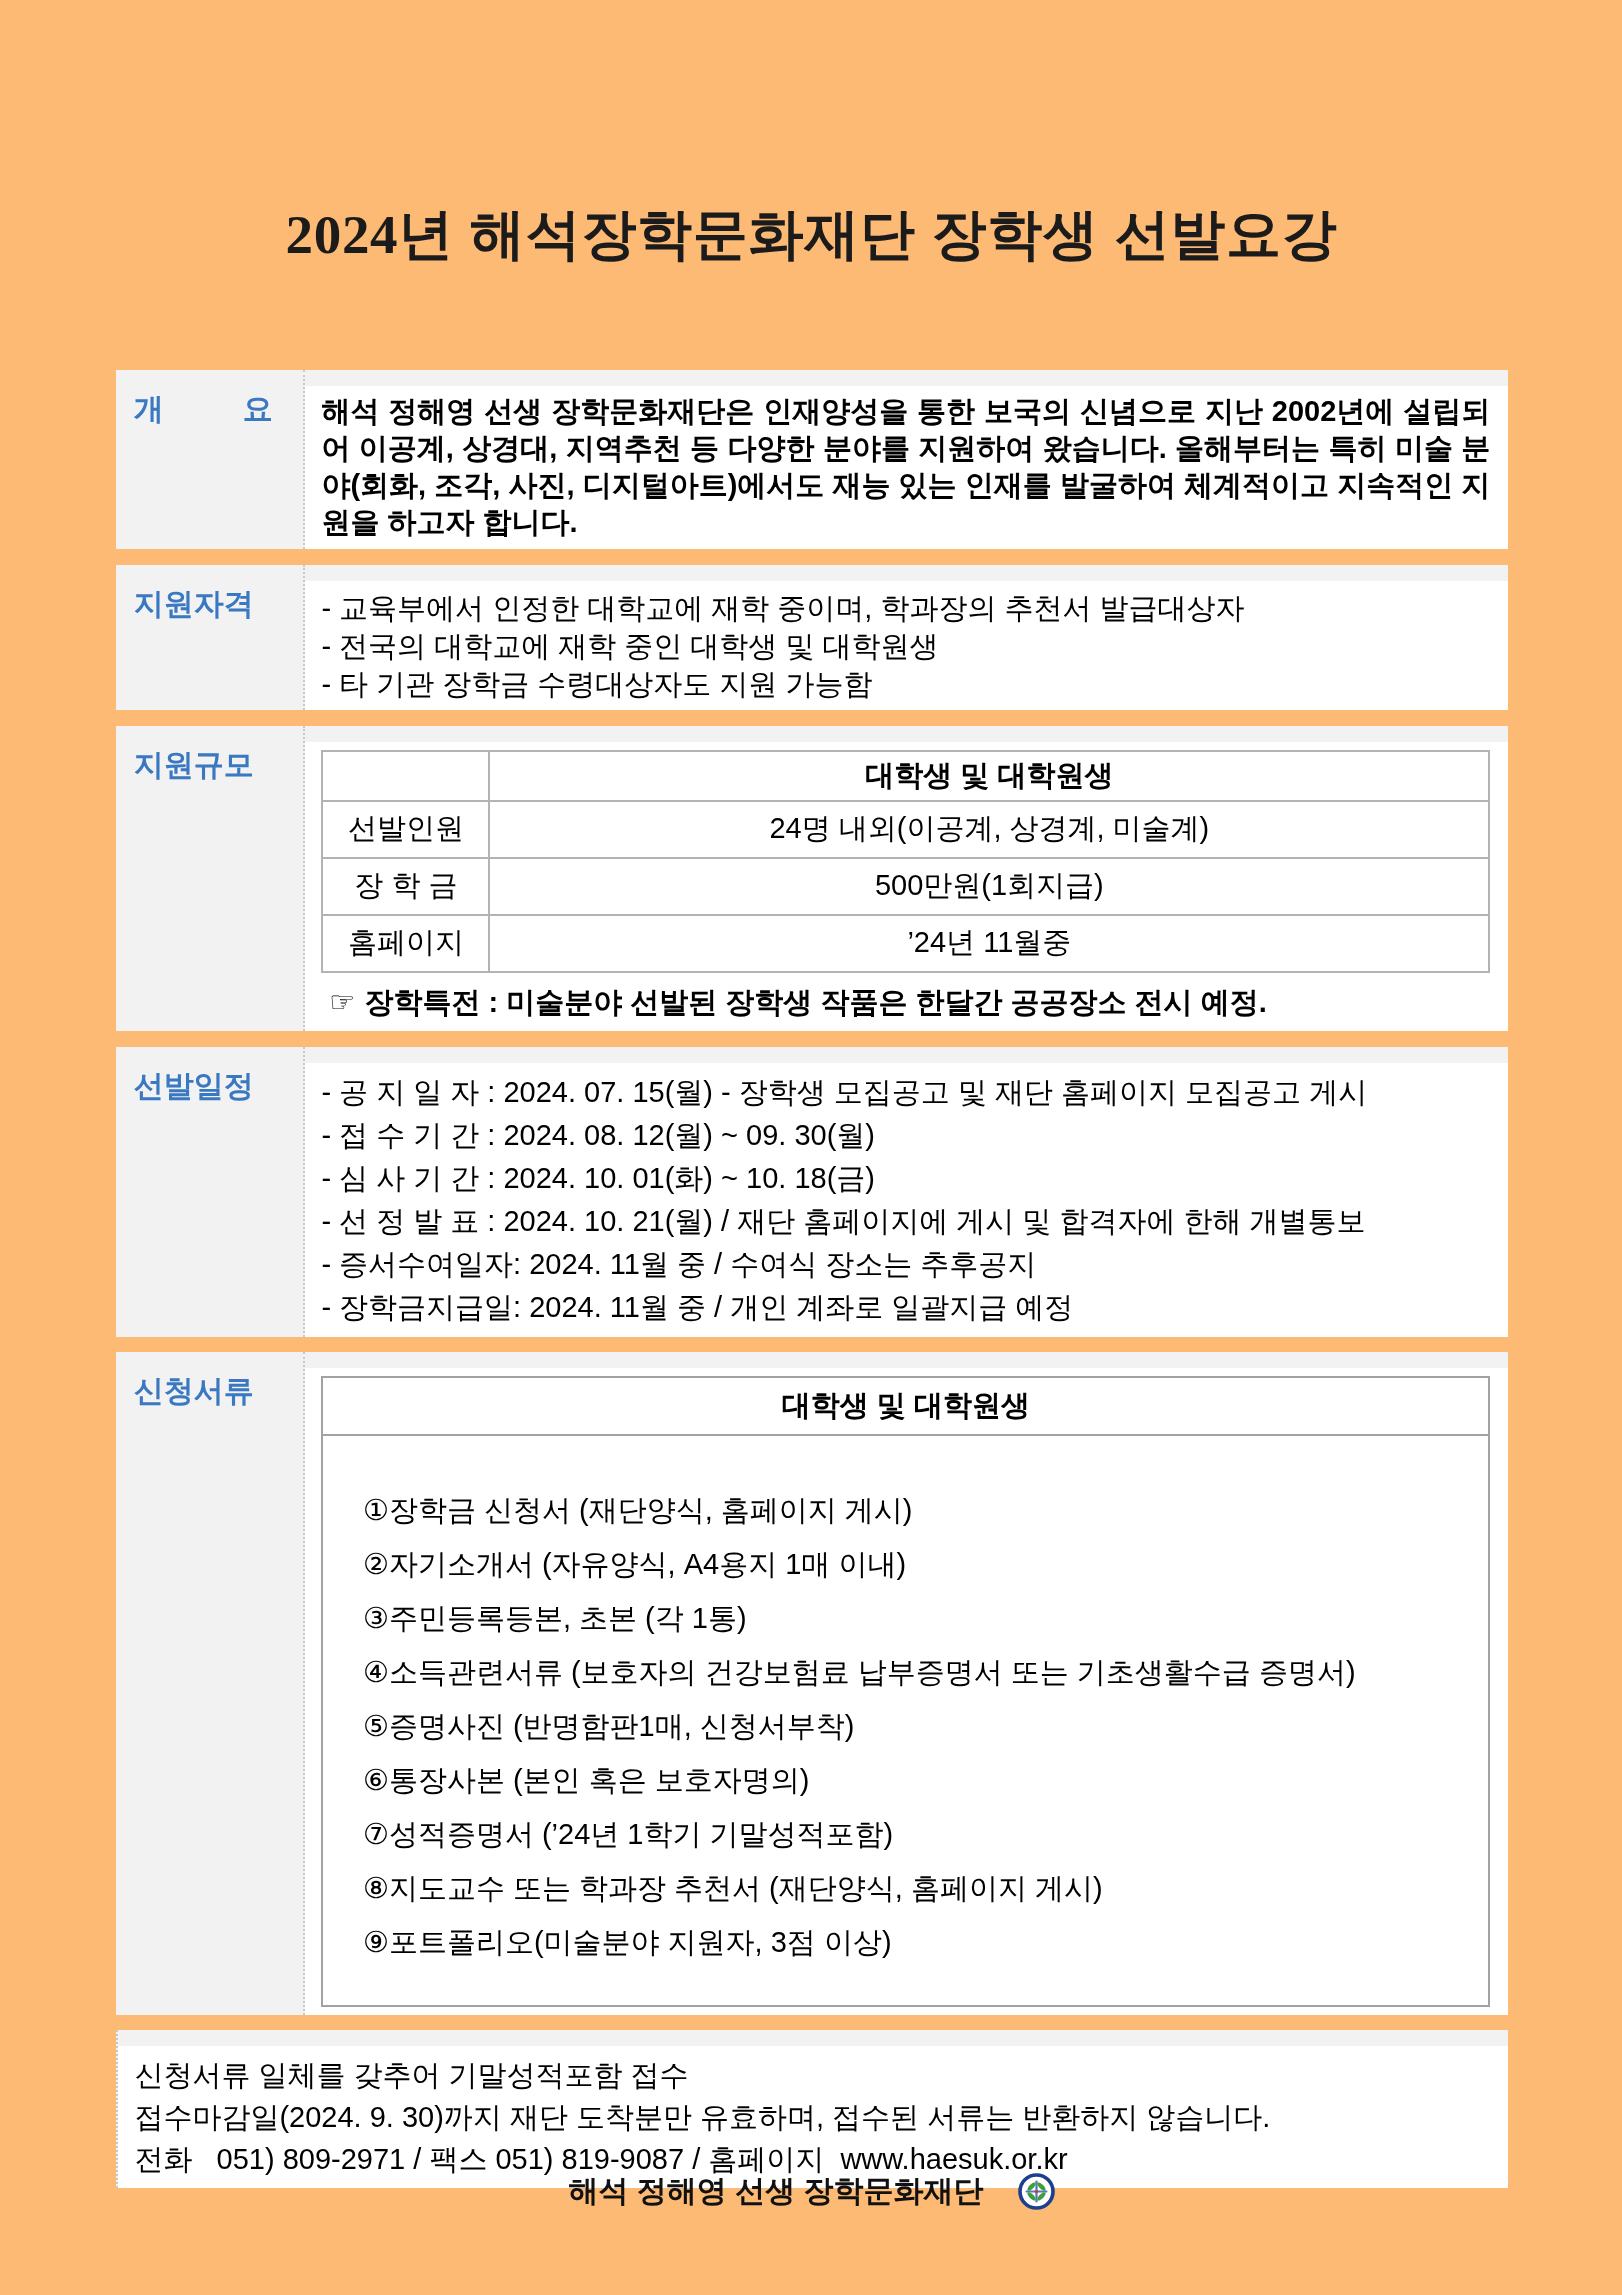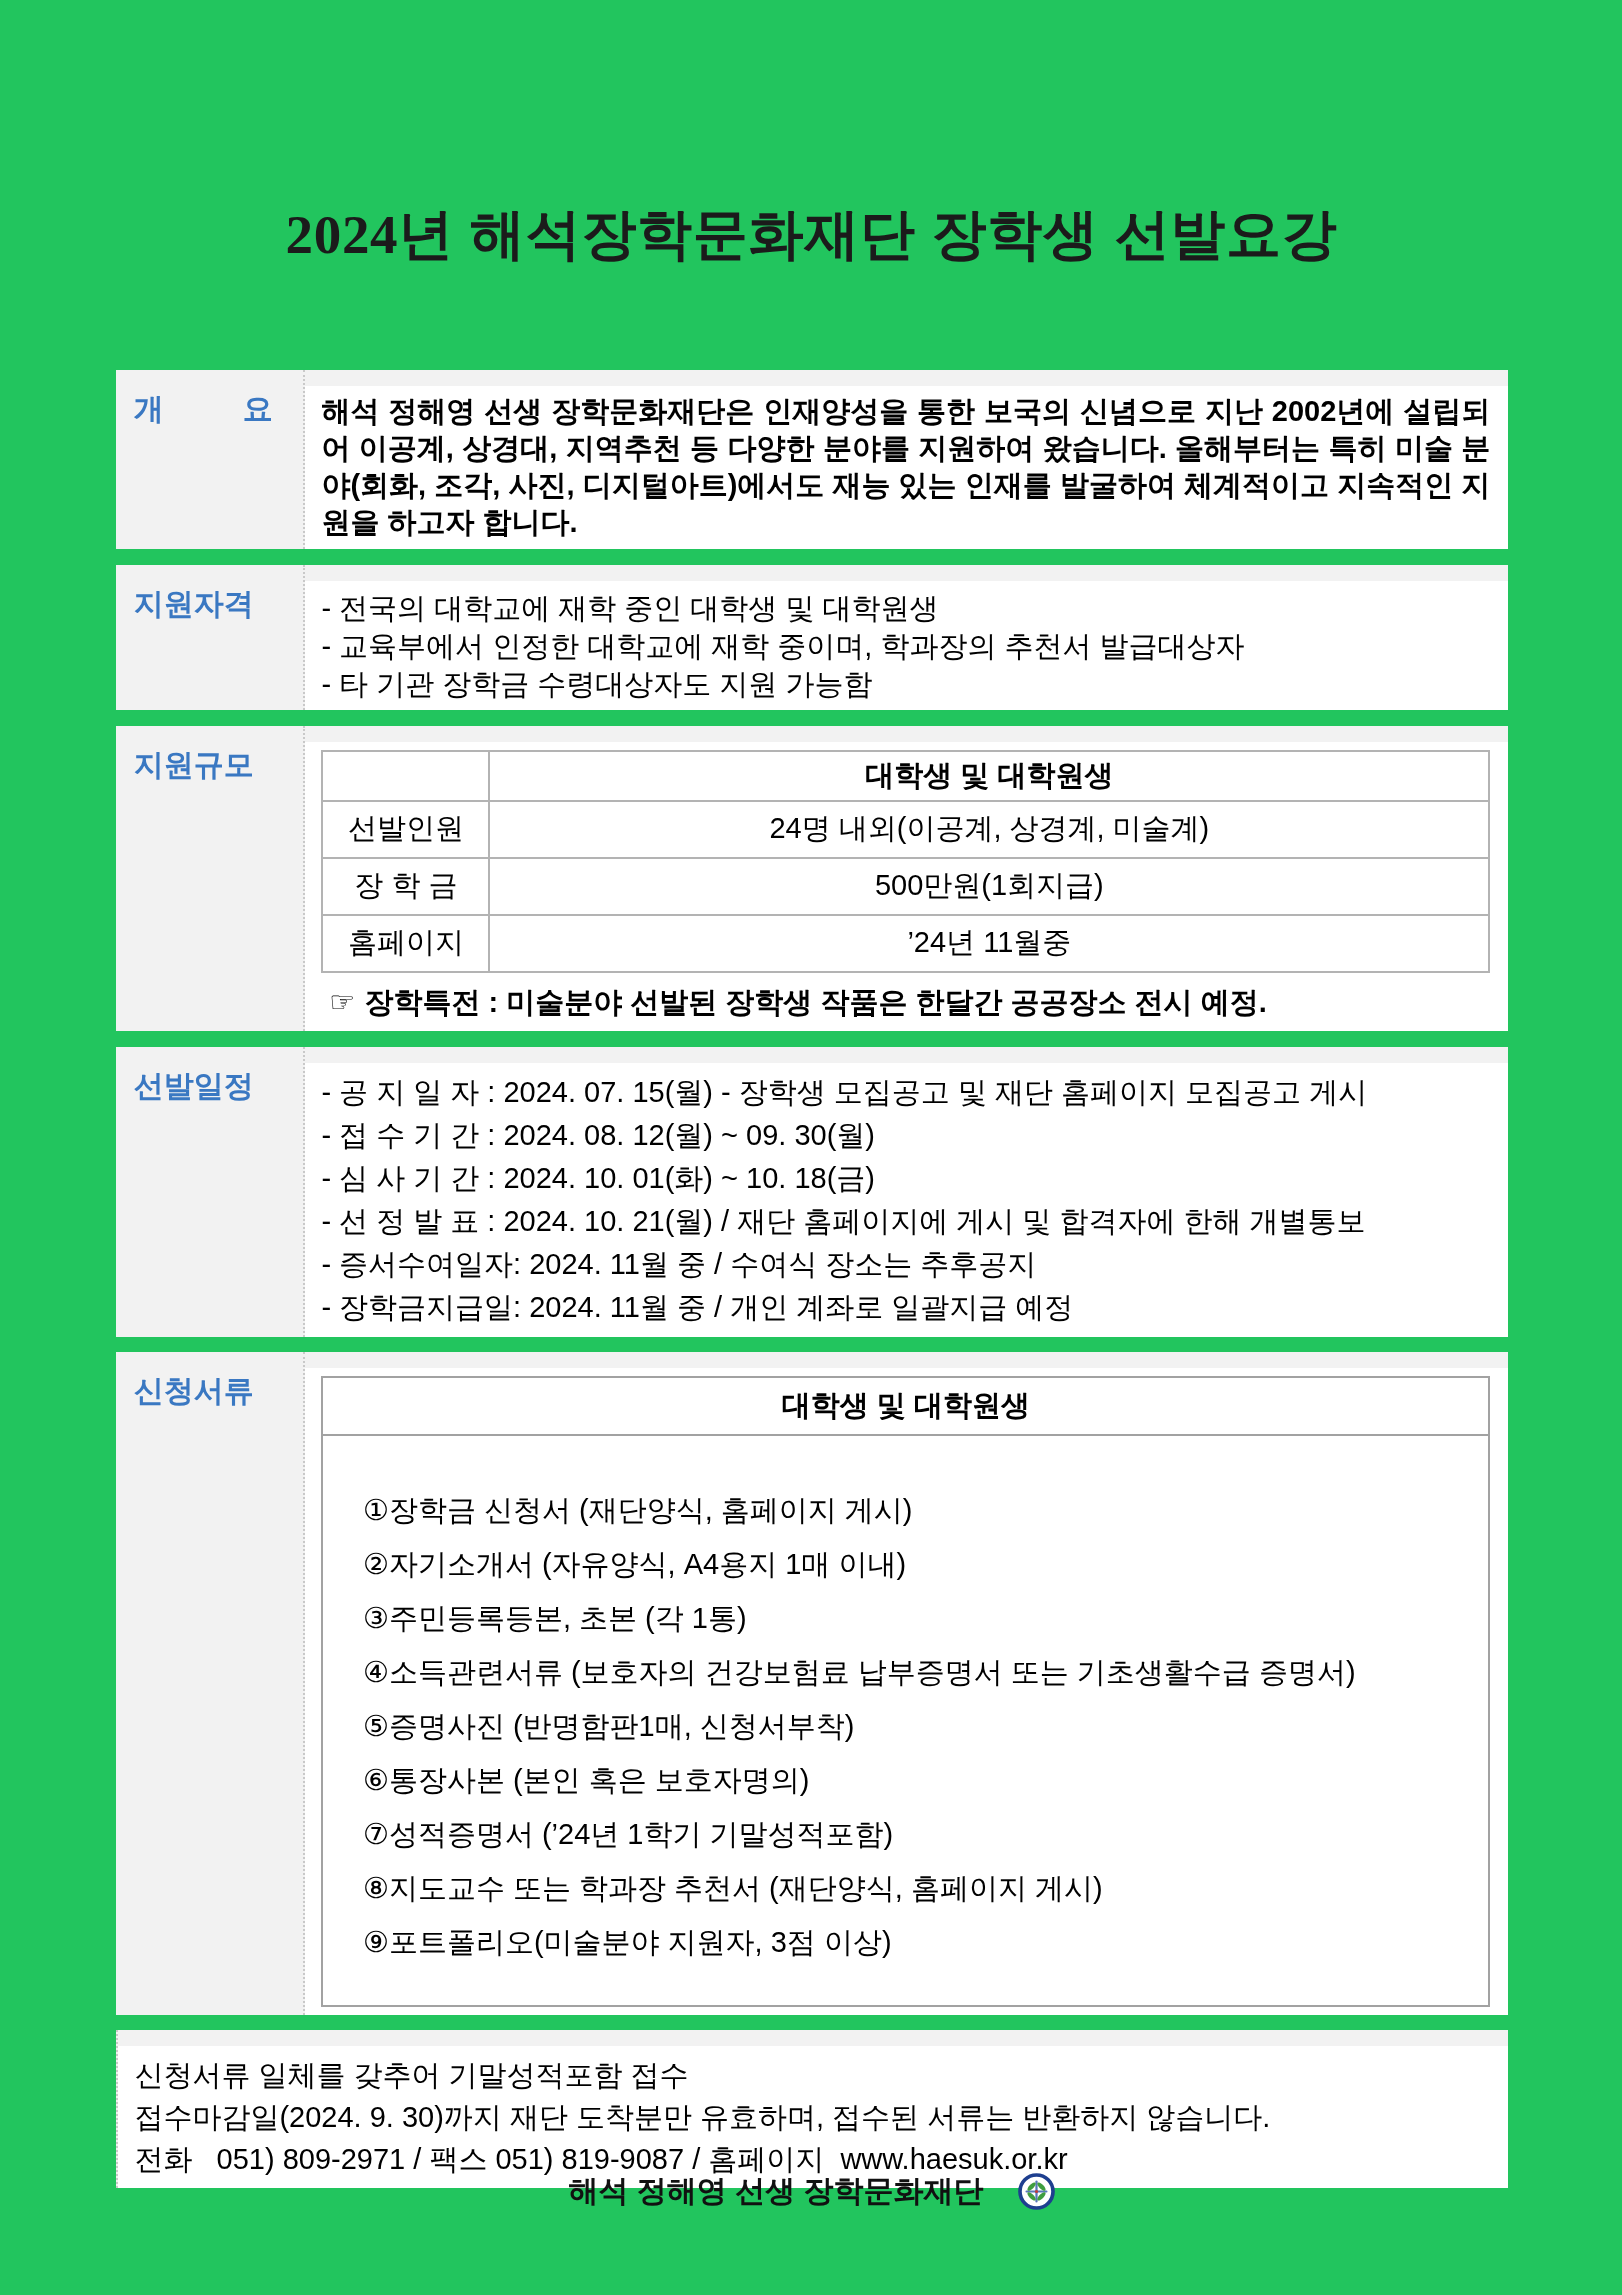--- a/index.html
+++ b/index.html
@@ -1,17 +1,17 @@
 <!DOCTYPE html>
 <html lang="ko" style="font-size:10.5px"><head>
 <meta charset="utf-8">
 <style>
   html,body{margin:0;padding:0;background:#ffffff;}
   .page{
-    position:relative;width:1623px;height:2295px;background:#22c55e;
+    position:relative;width:1623px;height:2295px;background:#fdba74;
     font-family:"Liberation Sans","DejaVu Sans",sans-serif;color:#000;overflow:hidden;
   }
   
   .doc-title{
     padding-top:161px;text-align:center;
     font-size:55px;font-weight:bold;color:#1b1b1b;letter-spacing:0.7px;white-space:nowrap;
   }
   .doc-title .year{font-family:"Liberation Serif","DejaVu Serif",serif;}
   
   .wrap{margin:98px 115px 0 116px;}
@@ -76,22 +76,22 @@
         <div class="inner">
           <p class="overview-text">해석 정해영 선생 장학문화재단은 인재양성을 통한 보국의 신념으로 지난 2002년에 설립되어 이공계, 상경대, 지역추천 등 다양한 분야를 지원하여 왔습니다. 올해부터는 특히 미술 분야(회화, 조각, 사진, 디지털아트)에서도 재능 있는 인재를 발굴하여 체계적이고 지속적인 지원을 하고자 합니다.</p>
         </div>
       </div>
     </div>
 
     <div class="section">
       <div class="sec-label">지원자격</div>
       <div class="sec-body">
         <div class="inner">
+          <p class="bline lh58">- 교육부에서 인정한 대학교에 재학 중이며, 학과장의 추천서 발급대상자</p>
           <p class="bline lh58">- 전국의 대학교에 재학 중인 대학생 및 대학원생</p>
-          <p class="bline lh58">- 교육부에서 인정한 대학교에 재학 중이며, 학과장의 추천서 발급대상자</p>
           <p class="bline lh58">- 타 기관 장학금 수령대상자도 지원 가능함</p>
         </div>
       </div>
     </div>
 
     <div class="section">
       <div class="sec-label">지원규모</div>
       <div class="sec-body">
         <div class="inner">
           <table class="t-scale">

